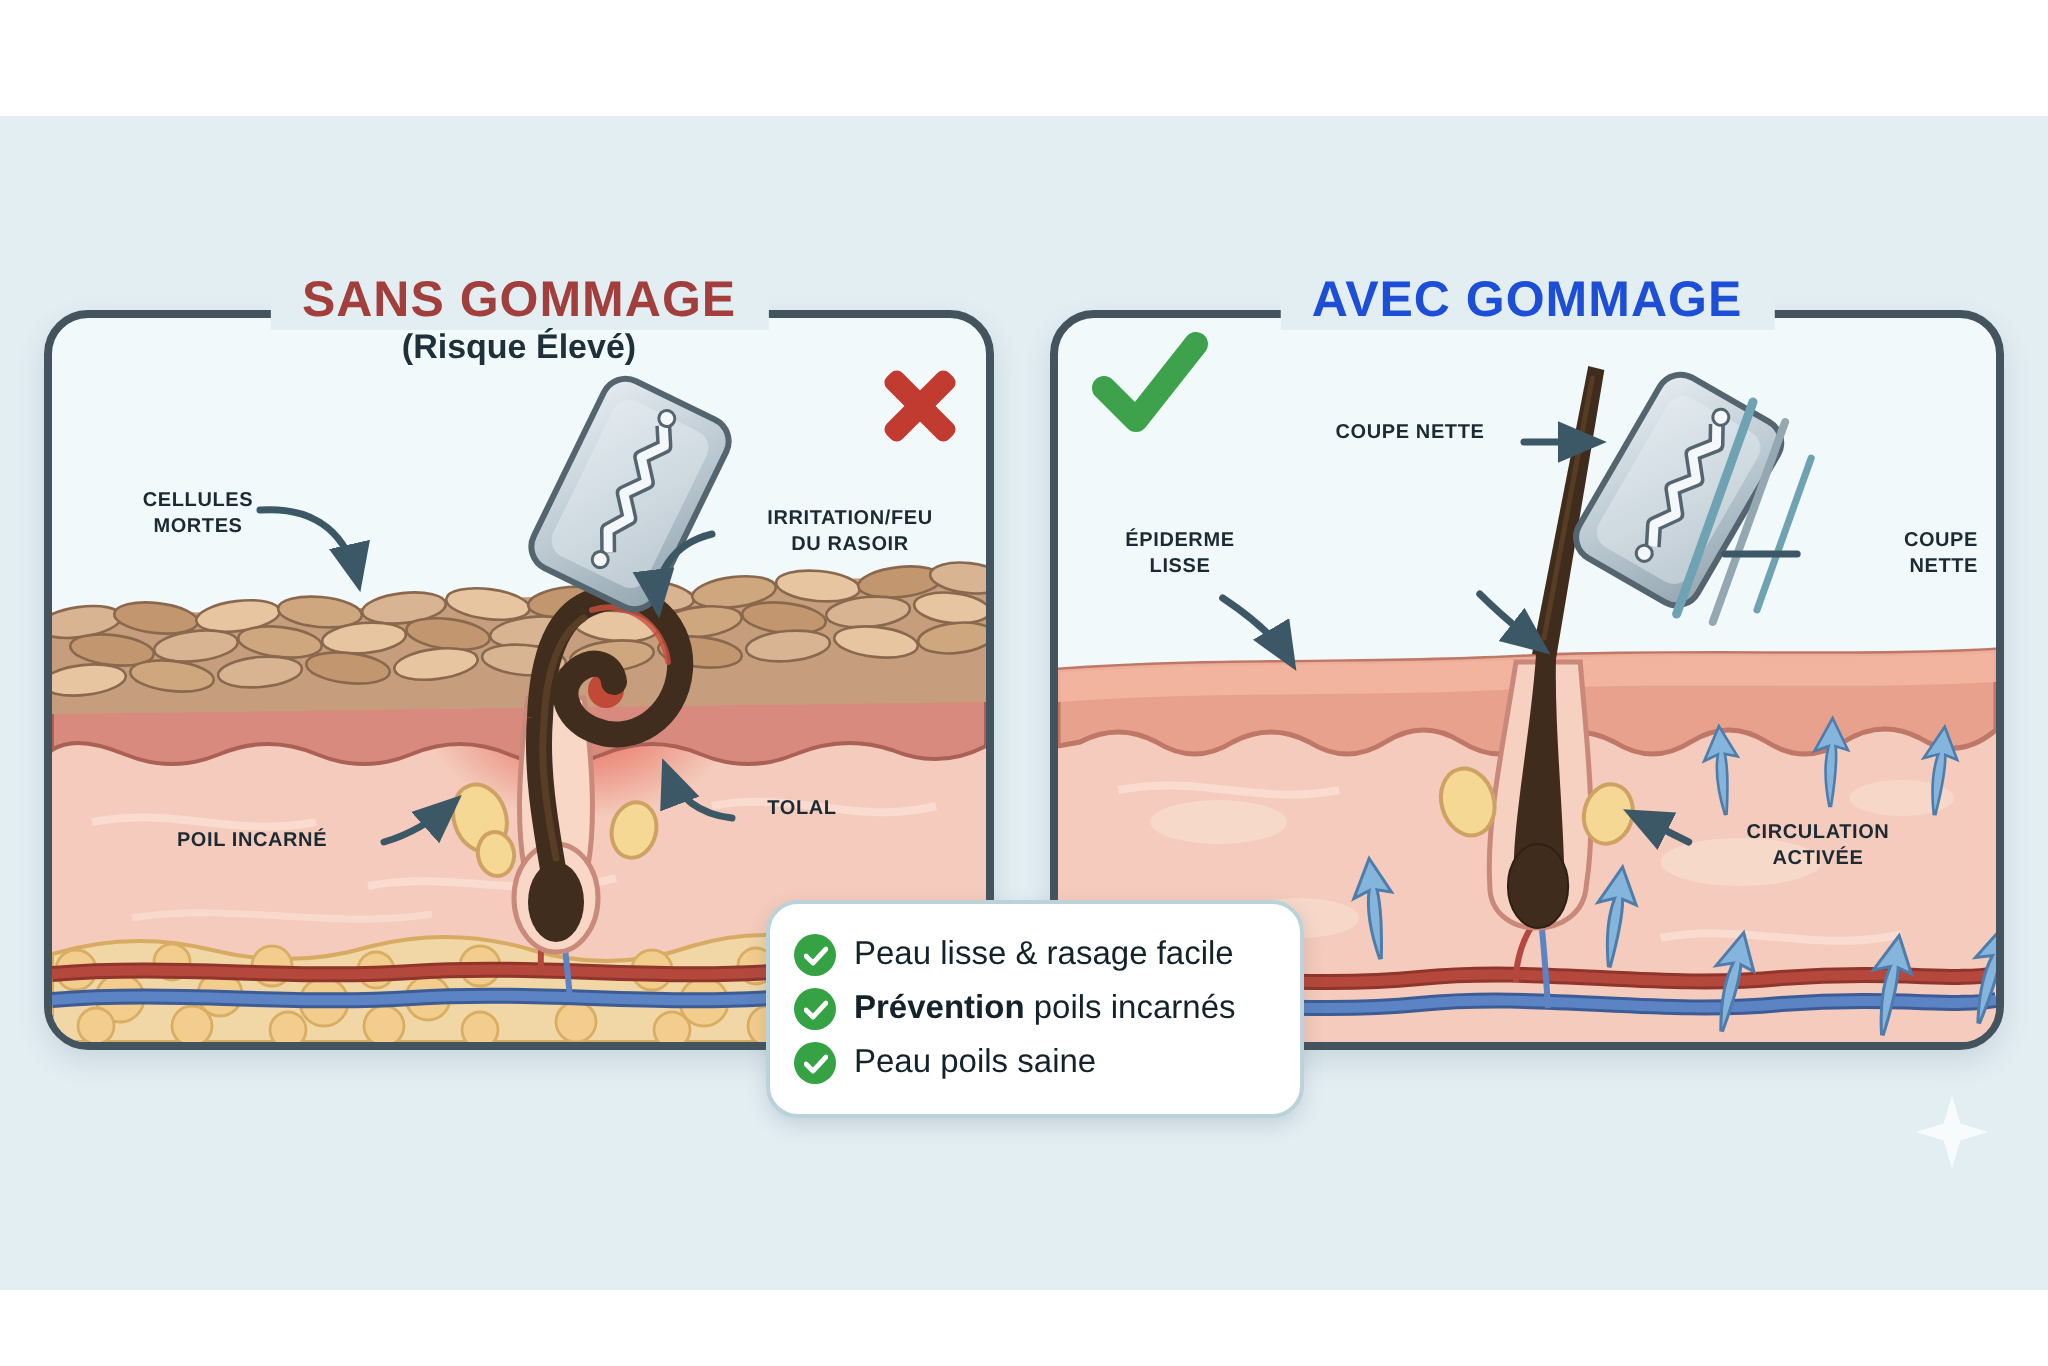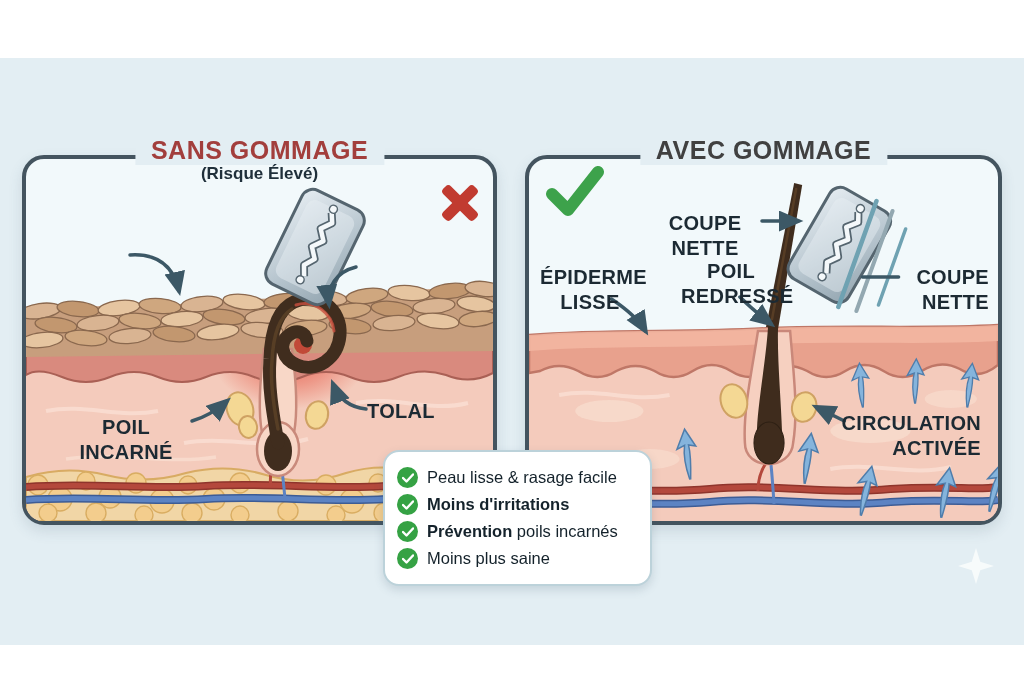--- a/index.html
+++ b/index.html
@@ -13,25 +13,25 @@
          background:#f2f9fb;box-sizing:border-box;box-shadow:0 6px 14px rgba(60,90,110,.15);}
   .panel.left{left:22px;width:475px;}
   .panel.right{left:525px;width:477px;}
   .panel-art{position:absolute;inset:0;border-radius:17px;overflow:hidden;}
   .panel-art svg{display:block;width:100%;height:100%;}
 
   .panel-title{position:absolute;top:-23px;left:50%;transform:translateX(-50%);
                background:#e3eef3;padding:0 16px;font-size:25px;font-weight:bold;
                letter-spacing:.5px;white-space:nowrap;z-index:4;}
   .panel.left .panel-title{color:#a23e3c;}
-  .panel.right .panel-title{color:#404040;}
+  .panel.right .panel-title{color:#1d4ed8;}
   .panel-subtitle{position:absolute;top:5px;left:0;width:100%;text-align:center;
                   font-size:17px;font-weight:bold;color:#20303b;z-index:4;}
 
-  .lbl{position:absolute;font-size:20px;font-weight:bold;color:#1c2a33;text-align:center;
+  .lbl{position:absolute;font-size:10px;font-weight:bold;color:#1c2a33;text-align:center;
        line-height:1.25;white-space:pre-line;letter-spacing:.3px;z-index:5;}
   .status{position:absolute;z-index:6;}
 
   .checklist{position:absolute;left:383px;top:450px;width:269px;background:#ffffff;
              border:2px solid #bcd2da;border-radius:16px;padding:12px 14px 12px 12px;
              box-sizing:border-box;box-shadow:0 4px 10px rgba(60,90,110,.18);z-index:8;}
   .ck-row{display:flex;align-items:center;gap:9px;padding:3px 0;text-align:right;}
   .ck-icon{flex:0 0 21px;width:21px;height:21px;border-radius:50%;background:#35a244;
            display:flex;align-items:center;justify-content:center;}
   .ck-text{font-size:16.5px;color:#14222b;white-space:nowrap;}
@@ -198,20 +198,24 @@
       </svg>
     </div>
 
     <div class="status" style="left:410px;top:20px;">
       <svg width="48" height="48" viewBox="0 0 48 48">
         <rect x="2" y="18.5" width="44" height="11" rx="4" fill="#c13b30" transform="rotate(45 24 24)"></rect>
         <rect x="2" y="18.5" width="44" height="11" rx="4" fill="#c13b30" transform="rotate(-45 24 24)"></rect>
       </svg>
     </div>
 
+    <div class="lbl" style="left:14px;top:86px;width:118px;">CELLULES
+MORTES</div>
+    <div class="lbl" style="left:324px;top:95px;width:150px;">IRRITATION/FEU
+DU RASOIR</div>
     <div class="lbl" style="left:32px;top:256px;width:136px;">POIL INCARNÉ</div>
     <div class="lbl" style="left:340px;top:240px;width:70px;">TOLAL</div>
   </div>
 
   <div class="panel right">
     <div class="panel-title">AVEC GOMMAGE</div>
 
     <div class="panel-art">
       <svg viewBox="0 0 467 362" preserveAspectRatio="none">
         <defs>
@@ -307,62 +311,52 @@
       </svg>
     </div>
 
     <div class="status" style="left:15px;top:5px;">
       <svg width="62" height="56" viewBox="0 0 62 56">
         <path d="M8,30 L24,46 L54,8" fill="none" stroke="#3da24b" stroke-width="12" stroke-linecap="round" stroke-linejoin="round"></path>
       </svg>
     </div>
 
     <div class="lbl" style="left:118px;top:52px;width:116px;">COUPE NETTE</div>
-    <div class="lbl" style="left:152px;top:100px;width:100px;">POIL
-REDRESSÉ</div>
     <div class="lbl" style="left:11px;top:106px;width:100px;">ÉPIDERME
 LISSE</div>
     <div class="lbl" style="left:366px;top:106px;width:94px;text-align:right;">COUPE
 NETTE</div>
-    <div class="lbl" style="left:308px;top:252px;width:144px;text-align:right;">CIRCULATION
+    <div class="lbl" style="left:308px;top:252px;width:144px;">CIRCULATION
 ACTIVÉE</div>
   </div>
 
   <div class="checklist">
     <div class="ck-row">
       <span class="ck-icon">
         <svg width="12" height="10" viewBox="0 0 12 10">
             <path d="M1,5 L4.5,8.5 L11,1.5" fill="none" stroke="#ffffff" stroke-width="2.4" stroke-linecap="round" stroke-linejoin="round"></path>
           </svg>
       </span>
       <span class="ck-text"><span class="ck-bold"></span><span>Peau lisse &amp; rasage facile</span></span>
     </div>
     <div class="ck-row">
       <span class="ck-icon">
         <svg width="12" height="10" viewBox="0 0 12 10">
             <path d="M1,5 L4.5,8.5 L11,1.5" fill="none" stroke="#ffffff" stroke-width="2.4" stroke-linecap="round" stroke-linejoin="round"></path>
           </svg>
       </span>
-      <span class="ck-text"><span class="ck-bold">Moins d'irritations</span><span></span></span>
+      <span class="ck-text"><span class="ck-bold">Prévention</span><span> poils incarnés</span></span>
     </div>
     <div class="ck-row">
       <span class="ck-icon">
         <svg width="12" height="10" viewBox="0 0 12 10">
             <path d="M1,5 L4.5,8.5 L11,1.5" fill="none" stroke="#ffffff" stroke-width="2.4" stroke-linecap="round" stroke-linejoin="round"></path>
           </svg>
       </span>
-      <span class="ck-text"><span class="ck-bold">Prévention</span><span> poils incarnés</span></span>
-    </div>
-    <div class="ck-row">
-      <span class="ck-icon">
-        <svg width="12" height="10" viewBox="0 0 12 10">
-            <path d="M1,5 L4.5,8.5 L11,1.5" fill="none" stroke="#ffffff" stroke-width="2.4" stroke-linecap="round" stroke-linejoin="round"></path>
-          </svg>
-      </span>
-      <span class="ck-text"><span class="ck-bold"></span><span>Moins plus saine</span></span>
+      <span class="ck-text"><span class="ck-bold"></span><span>Peau poils saine</span></span>
     </div>
   </div>
 
   <div class="sparkle">
     <svg width="36" height="36" viewBox="0 0 34 34">
       <polygon points="17,0 21,13 34,17 21,21 17,34 13,21 0,17 13,13" fill="#fdfffe" opacity="0.75"></polygon>
     </svg>
   </div>
 </div>
 

